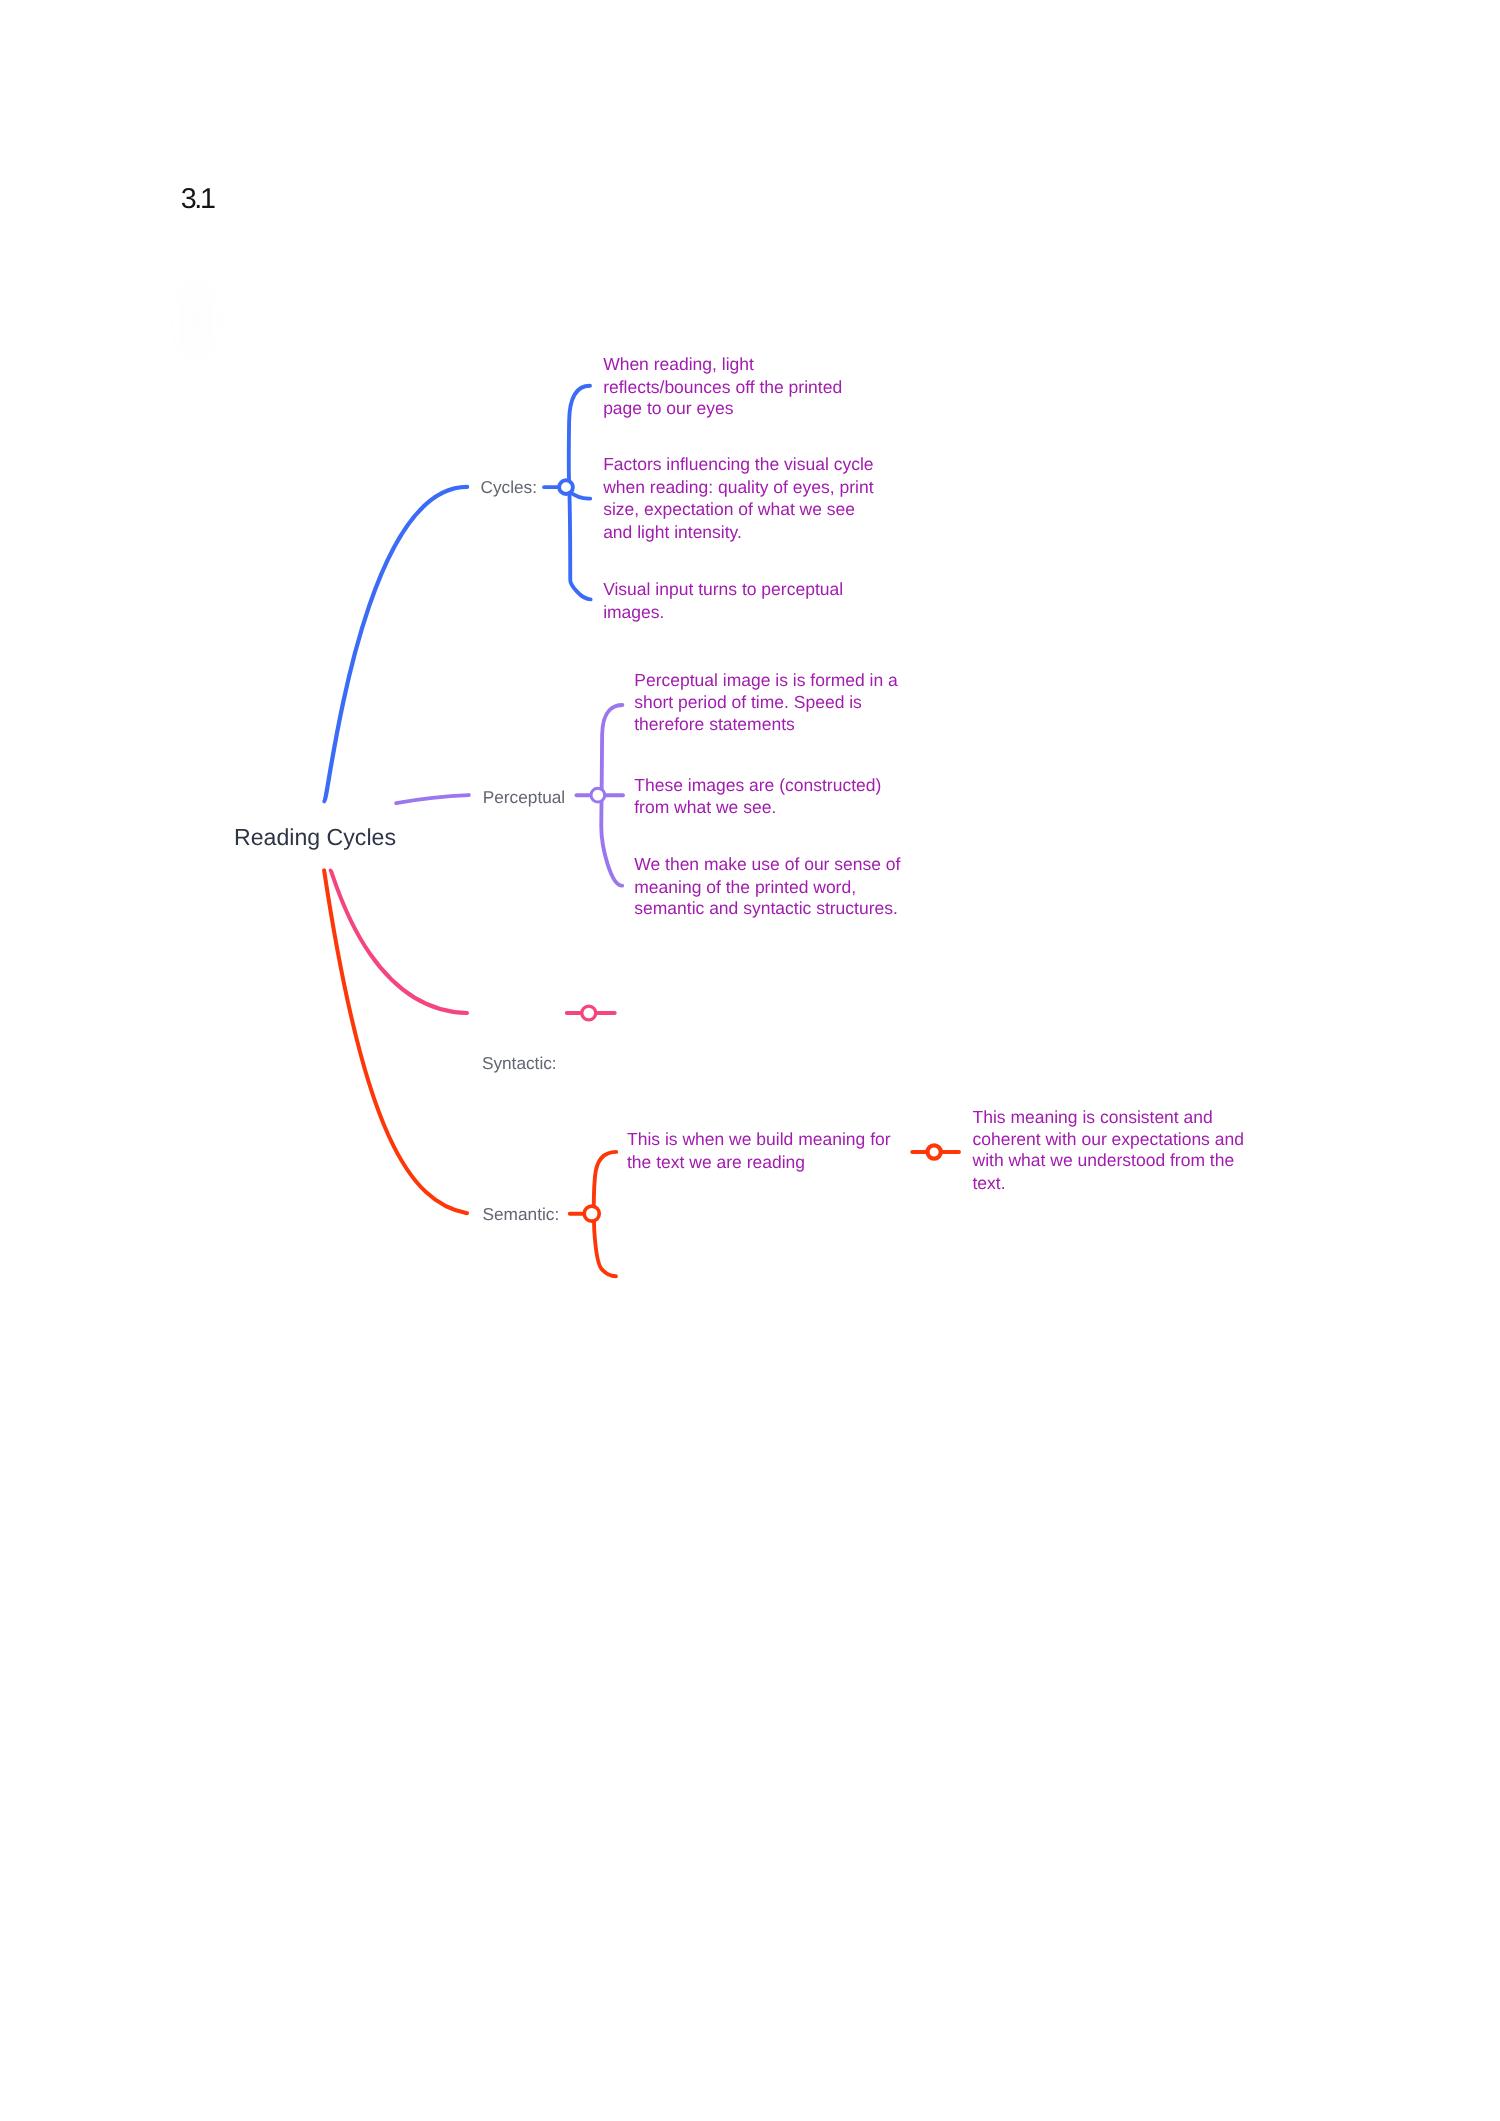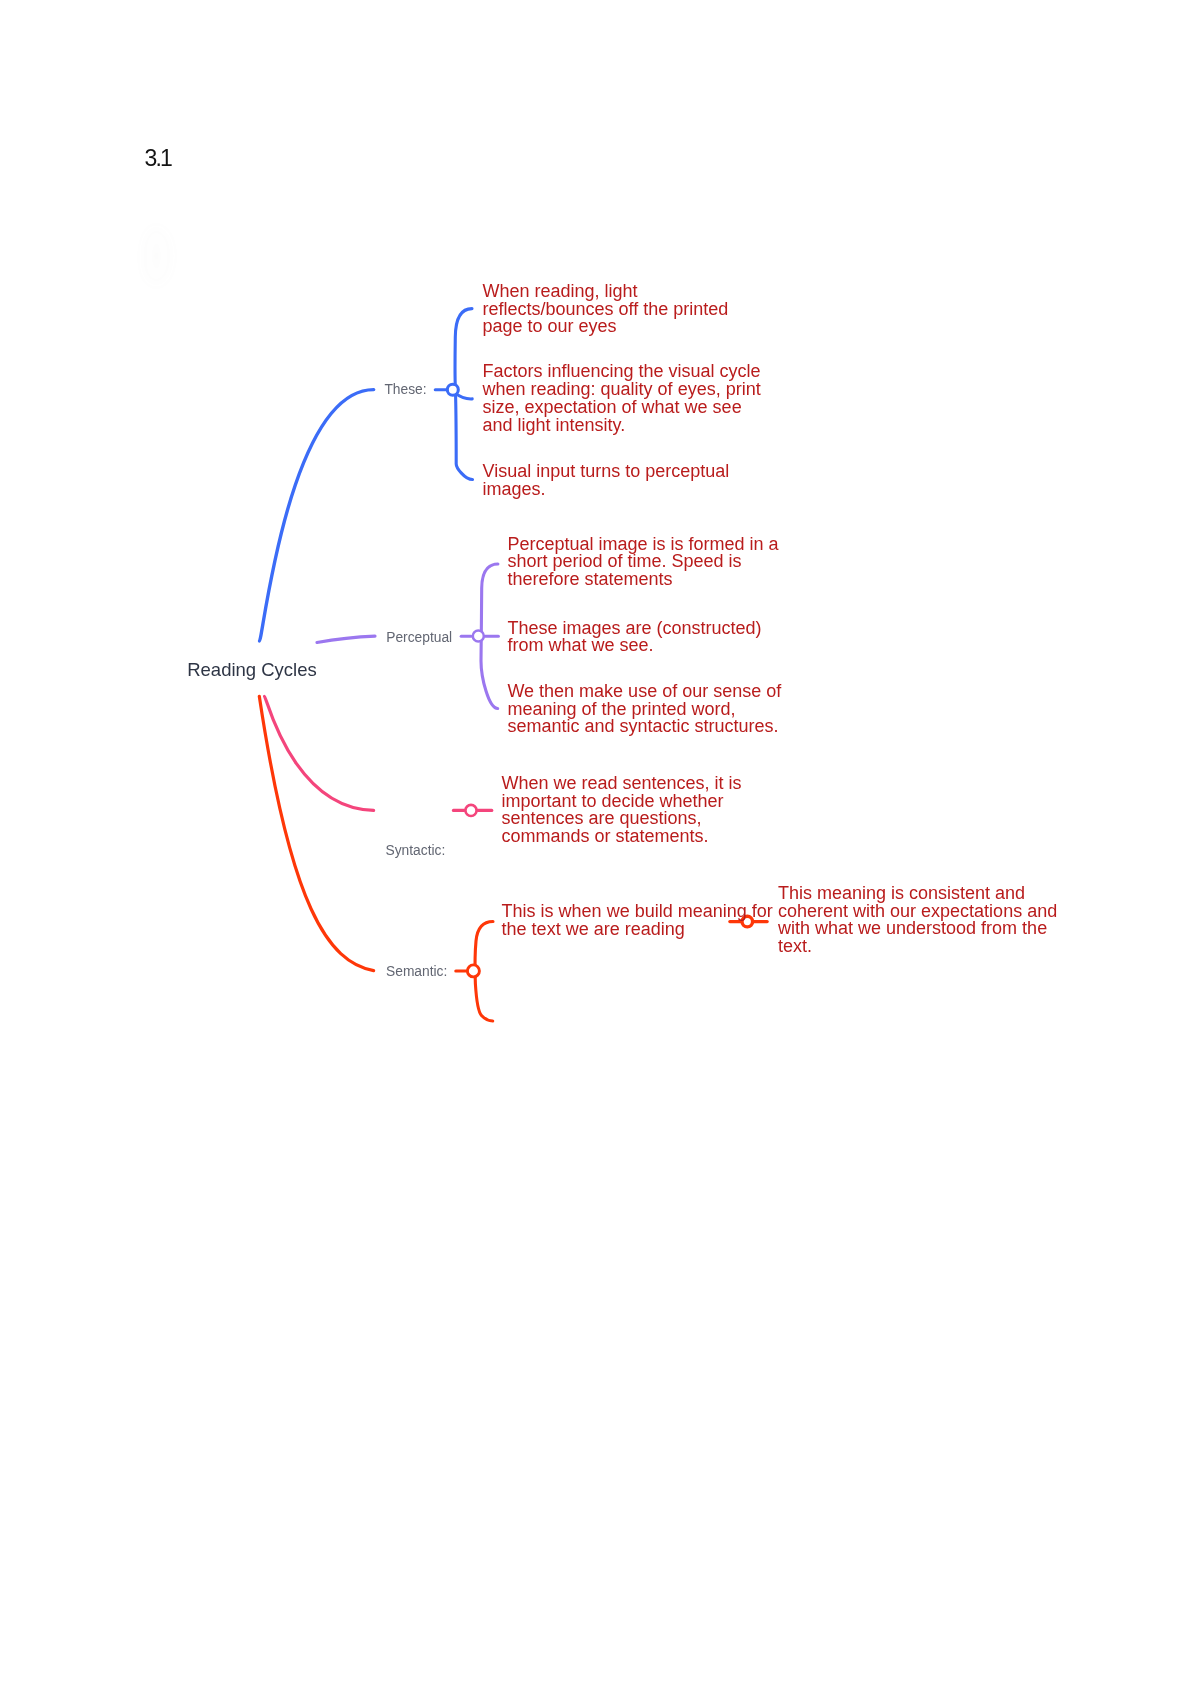--- a/index.html
+++ b/index.html
@@ -6,21 +6,21 @@
 html,body{margin:0;padding:0;}
 body{width:1200px;height:1697px;background:#ffffff;font-family:"Liberation Sans",sans-serif;overflow:hidden;}
 #page{position:relative;width:1200px;height:1697px;background:#fff;}
 #links{position:absolute;left:0;top:0;}
 .wm{position:absolute;left:140px;top:214px;width:48px;height:100px;opacity:0.013;
   background:radial-gradient(ellipse 58% 48% at 34% 42%, #6f6f6e 0%, #9b9b9a 50%, rgba(255,255,255,0) 75%);
   border-radius:48% 58% 52% 44% / 42% 56% 48% 52%;filter:blur(5px);}
 .sec-num{position:absolute;left:144.6px;top:146.5px;font-size:23px;letter-spacing:-1.9px;line-height:23px;color:#141414;}
 .root-label{position:absolute;left:187.2px;top:658.8px;font-size:18.5px;line-height:22px;font-weight:normal;color:#2e3545;white-space:nowrap;}
 .br-label{position:absolute;font-size:13.8px;line-height:16px;color:#626672;white-space:nowrap;}
-.leaf{position:absolute;font-size:18px;line-height:17.7px;color:#b91c1c;white-space:nowrap;}
+.leaf{position:absolute;font-size:14px;line-height:17.7px;color:#a21caf;white-space:nowrap;}
 </style>
 </head>
 <body>
 
 <div id="page">
 <svg id="links" width="1200" height="1697" viewBox="0 0 1200 1697">
       <path d="M259.5,641 C262.7,641 288.7,389.6 373.7,389.6" stroke="#3b6cf7" stroke-width="3.4" stroke-linecap="round" fill="none"></path>
       <path d="M317,642.5 C333,639.6 352,637 375,636.1" stroke="#9b77ef" stroke-width="3.2" stroke-linecap="round" fill="none"></path>
       <path d="M264.5,696.3 C266.2,696.3 292.6,808.6 373.6,810.4" stroke="#f4457c" stroke-width="3.2" stroke-linecap="round" fill="none"></path>
       <path d="M259.3,696.3 C290.8,905.5 327.6,962.3 373.6,970.6" stroke="#fe3708" stroke-width="3.2" stroke-linecap="round" fill="none"></path>
@@ -38,21 +38,21 @@
       <path d="M493.0,921.5 C484.0,921.5 477.3,927.0 476.0,941.0 C475.6,945.5 475.2,951.5 475.1,958.0 C475.0,966.0 475.2,978.5 475.4,984.0 C475.9,992.0 477.3,1011.0 481.5,1015.5 C484.6,1018.8 488.6,1021.0 492.75,1021.0" stroke="#fe3708" stroke-width="3.1" stroke-linecap="round" fill="none"></path>
       <path d="M455.8,971.0 L467.0,971.0" stroke="#fe3708" stroke-width="3.1" stroke-linecap="round" fill="none"></path>
       <circle cx="473.4" cy="970.9" r="6.0" stroke="#fe3708" stroke-width="2.9" fill="#ffffff"></circle>
       <path d="M729.8,921.6 L740.5,921.6" stroke="#fe3708" stroke-width="3.1" stroke-linecap="round" fill="none"></path>
       <path d="M754.0,921.6 L767.2,921.6" stroke="#fe3708" stroke-width="3.1" stroke-linecap="round" fill="none"></path>
       <circle cx="747.3" cy="921.6" r="5.3" stroke="#fe3708" stroke-width="3.4" fill="#ffffff"></circle>
 </svg>
   <div class="wm"></div>
   <div class="sec-num">3.1</div>
   <div class="root-label">Reading Cycles</div>
-  <div class="br-label" style="left:384.4px;top:382.2px">These:</div>
+  <div class="br-label" style="left:384.4px;top:382.2px">Cycles:</div>
   <div class="br-label" style="left:386.2px;top:629.7px">Perceptual</div>
   <div class="br-label" style="left:385.5px;top:843px">Syntactic:</div>
   <div class="br-label" style="left:386px;top:963.7px">Semantic:</div>
   <div class="leaf" style="left:482.5px;top:283px">
       <div>When reading, light</div>
       <div>reflects/bounces off the printed</div>
       <div>page to our eyes</div>
     </div>
   <div class="leaf" style="left:482.5px;top:363.4px">
       <div>Factors influencing the visual cycle</div>
@@ -71,26 +71,20 @@
     </div>
   <div class="leaf" style="left:507.4px;top:619.7px">
       <div>These images are (constructed)</div>
       <div>from what we see.</div>
     </div>
   <div class="leaf" style="left:507.4px;top:682.9px">
       <div>We then make use of our sense of</div>
       <div>meaning of the printed word,</div>
       <div>semantic and syntactic structures.</div>
     </div>
-  <div class="leaf" style="left:501.4px;top:775px">
-      <div>When we read sentences, it is</div>
-      <div>important to decide whether</div>
-      <div>sentences are questions,</div>
-      <div>commands or statements.</div>
-    </div>
   <div class="leaf" style="left:501.6px;top:903.4px">
       <div>This is when we build meaning for</div>
       <div>the text we are reading</div>
     </div>
   <div class="leaf" style="left:778px;top:885px">
       <div>This meaning is consistent and</div>
       <div>coherent with our expectations and</div>
       <div>with what we understood from the</div>
       <div>text.</div>
     </div>

